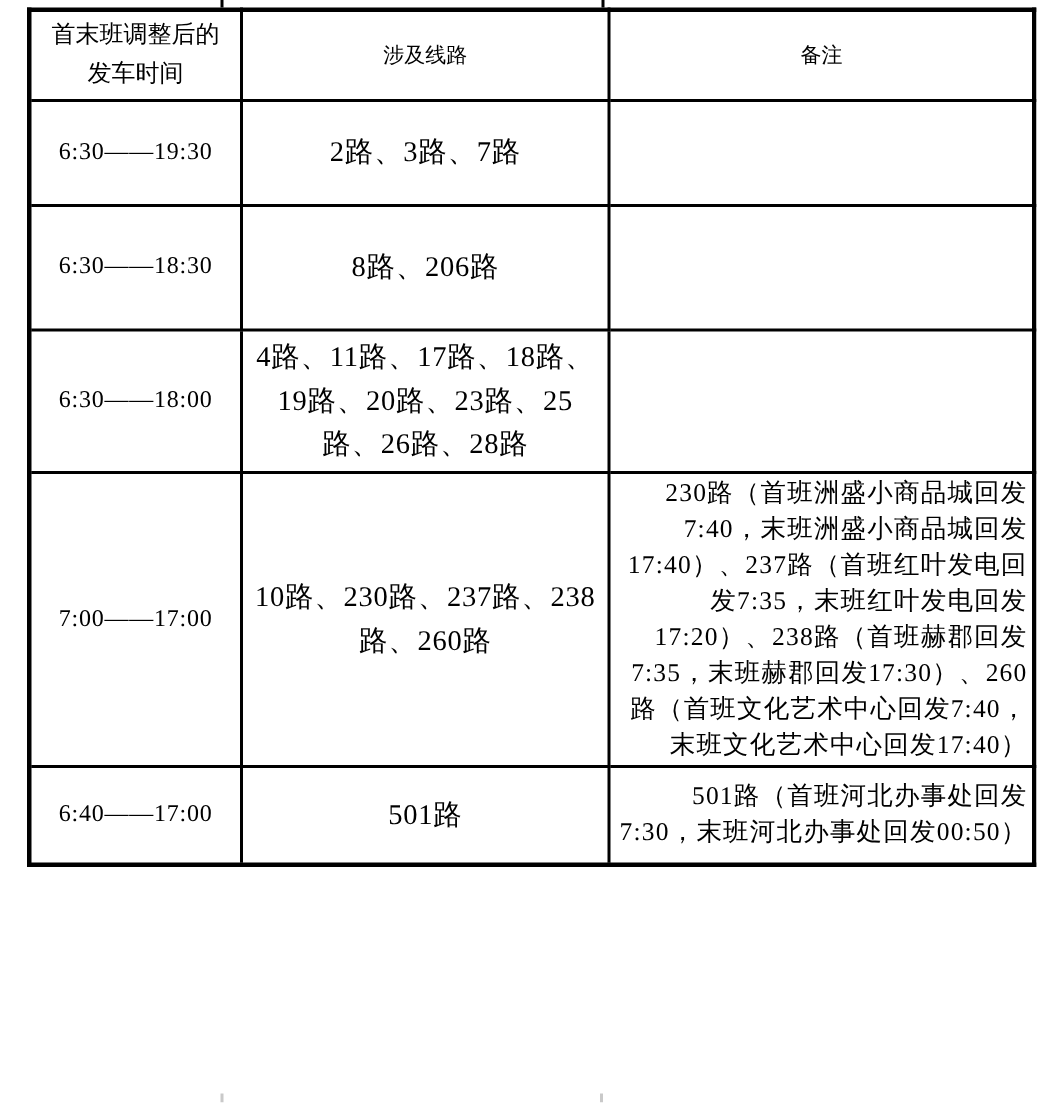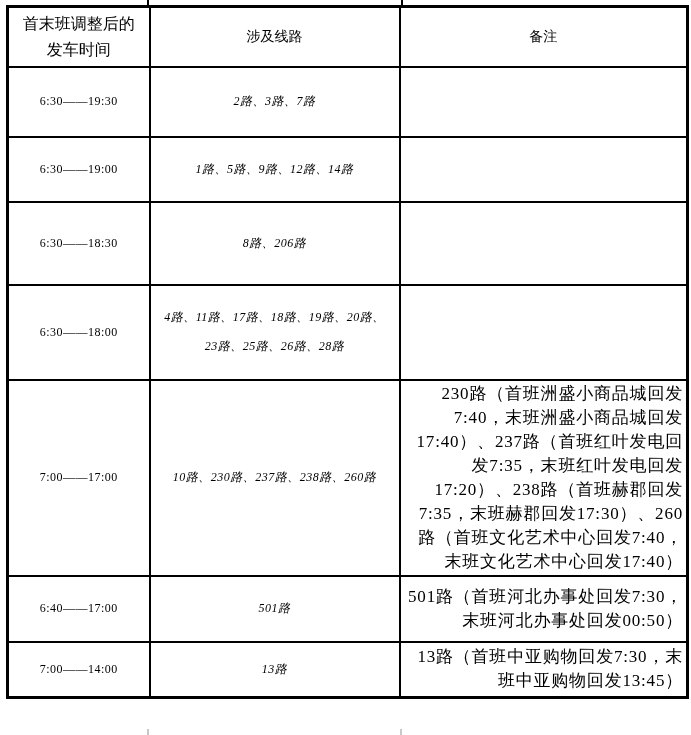--- a/index.html
+++ b/index.html
@@ -2,21 +2,21 @@
 <html><head>
 <meta charset="utf-8">
 <style>
   html,body{margin:0;padding:0;}
   body{
     width:691px;height:735px;position:relative;background:#ffffff;
     font-family:"Liberation Serif","DejaVu Serif",serif;color:#000;
     overflow:hidden;
   }
   .bus-table{
-    position:absolute;left:6px;top:5px;
+    position:absolute;left:18px;top:5px;
     border-collapse:collapse;table-layout:fixed;
     border:3px solid #000;background:#fff;
   }
   .bus-table td{
     border:2px solid #000;
     overflow:hidden;
     vertical-align:middle;
     text-align:center;
     font-size:17px;
     padding:0 4px;
@@ -31,24 +31,24 @@
   tr.rh-4{height:95px;}
   tr.rh-5{height:195px;}
   tr.rh-6{height:66px;}
   tr.rh-7{height:58px;}
   tr.rh-8{height:56px;}
   td.h-time{
     font-size:16px;line-height:26px;padding:0 10px;
   }
   td.h-mid{font-size:14px;font-family:Liberation Mono, monospace;}
   td.time-cell{
-    font-size:12px;letter-spacing:0.5px;white-space:nowrap;
+    font-size:16px;letter-spacing:0.5px;white-space:nowrap;
   }
   td.routes-cell{
-    font-size:12px;line-height:29px;padding:0 8px;letter-spacing:0.5px;font-style:italic;
+    font-size:19px;line-height:29px;padding:0 8px;letter-spacing:0.5px;
   }
   td.remark-cell{
     text-align:right;
     font-size:17px;line-height:24px;letter-spacing:0.8px;
     padding:1px 3px 1px 5px;
   }
   .cont-stub{
     position:absolute;width:2px;background:#000;
   }
   .cont-stub.bottom{background:#c9c9c9;}
@@ -69,47 +69,37 @@
       <tr class="rh-head">
     <td class="h-time">首末班调整后的发车时间</td>
     <td class="h-mid">涉及线路</td>
     <td class="h-mid">备注</td>
   </tr>
   <tr class="rh-1">
     <td class="time-cell">6:30——19:30</td>
     <td class="routes-cell">2路、3路、7路</td>
     <td class="remark-cell"></td>
   </tr>
-  <tr class="rh-2">
-    <td class="time-cell">6:30——19:00</td>
-    <td class="routes-cell">1路、5路、9路、12路、14路</td>
-    <td class="remark-cell"></td>
-  </tr>
   <tr class="rh-3">
     <td class="time-cell">6:30——18:30</td>
     <td class="routes-cell">8路、206路</td>
     <td class="remark-cell"></td>
   </tr>
   <tr class="rh-4">
     <td class="time-cell">6:30——18:00</td>
     <td class="routes-cell">4路、11路、17路、18路、19路、20路、23路、25路、26路、28路</td>
     <td class="remark-cell"></td>
   </tr>
   <tr class="rh-5">
     <td class="time-cell">7:00——17:00</td>
     <td class="routes-cell">10路、230路、237路、238路、260路</td>
     <td class="remark-cell">230路（首班洲盛小商品城回发7:40，末班洲盛小商品城回发17:40）、237路（首班红叶发电回发7:35，末班红叶发电回发17:20）、238路（首班赫郡回发7:35，末班赫郡回发17:30）、260路（首班文化艺术中心回发7:40，末班文化艺术中心回发17:40）</td>
   </tr>
   <tr class="rh-6">
     <td class="time-cell">6:40——17:00</td>
     <td class="routes-cell">501路</td>
     <td class="remark-cell">501路（首班河北办事处回发7:30，末班河北办事处回发00:50）</td>
   </tr>
-  <tr class="rh-8">
-    <td class="time-cell">7:00——14:00</td>
-    <td class="routes-cell">13路</td>
-    <td class="remark-cell">13路（首班中亚购物回发7:30，末班中亚购物回发13:45）</td>
-  </tr>
 </tbody>
   </table>
 
 <div class="cont-stub bottom" style="left:147px;top:729px;height:6px;"></div>
 <div class="cont-stub bottom" style="left:400px;top:729px;height:6px;"></div>
 
 </body></html>

